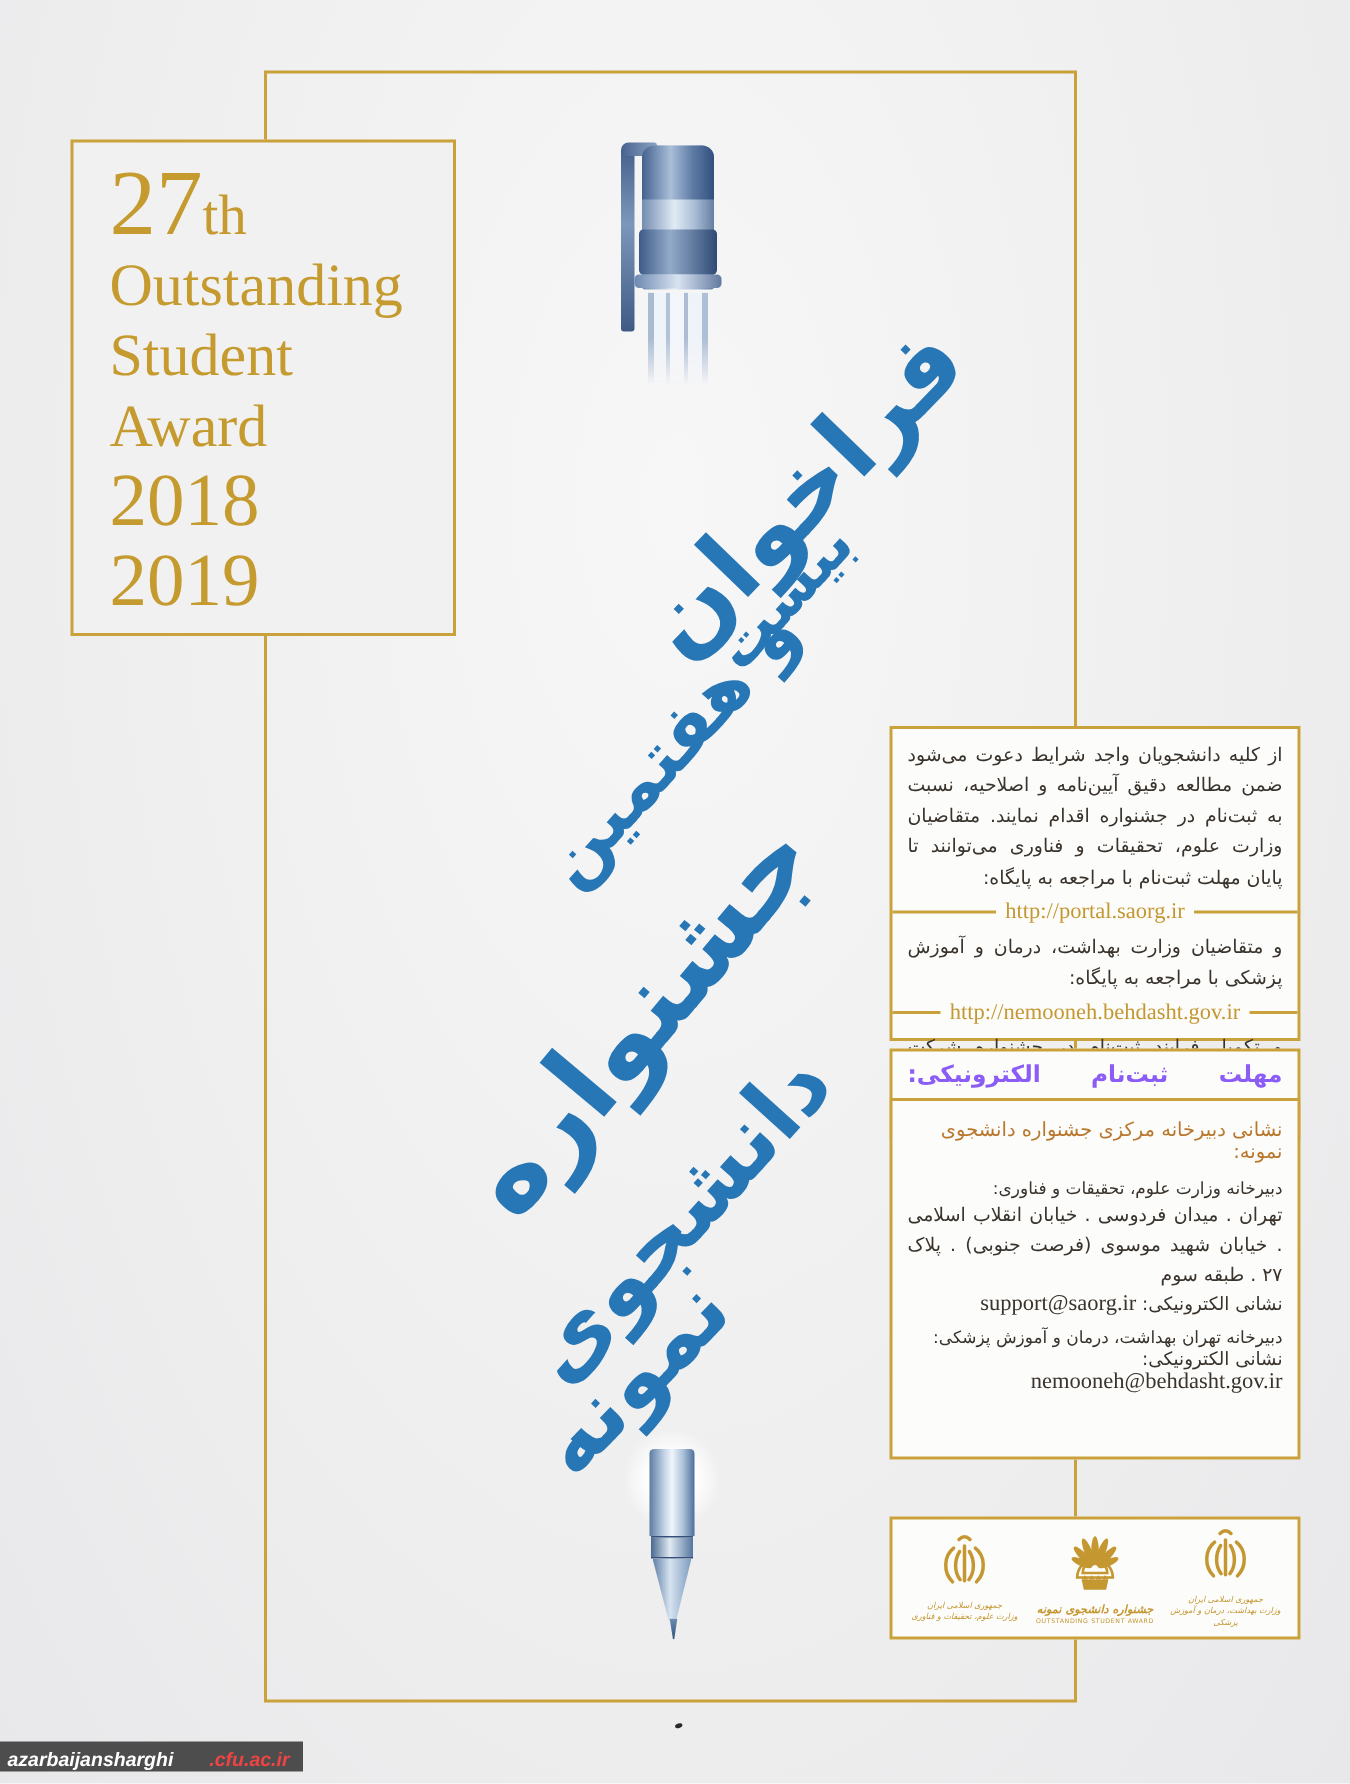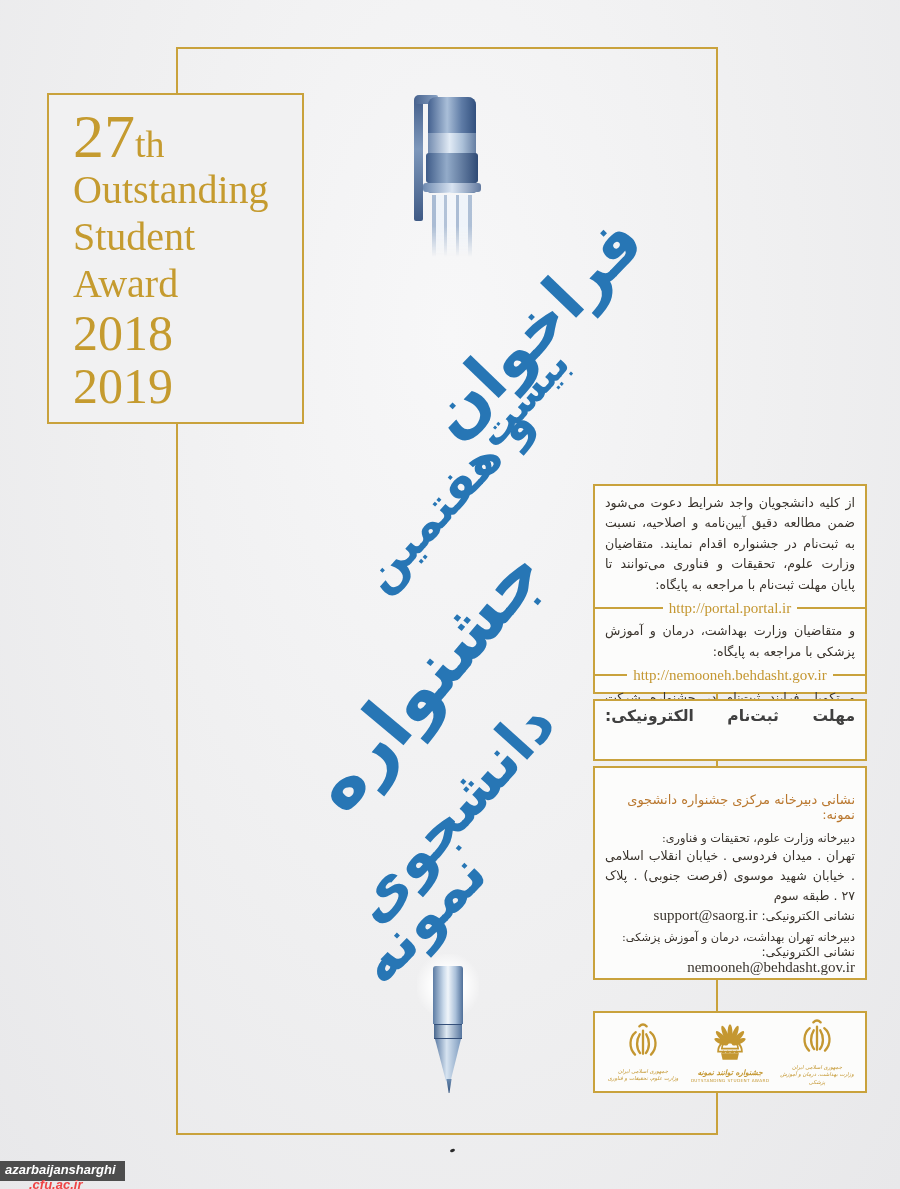--- a/index.html
+++ b/index.html
@@ -115,29 +115,29 @@
   }
   .box-info { top:484px; height:210px; padding:7px 10px 16px; font-size:12.6px; line-height:1.62; text-align:justify; }
   .url-row {
     display:flex; align-items:center; gap:6px; margin:1px -10px;
     color:#C49731; font-family:"Liberation Serif", serif; font-size:15px; direction:ltr;
   }
   .url-row::before,.url-row::after { content:""; flex:1; height:2px; background:#C9A23C; }
 
   .box-deadline { top:699px; height:62px; padding:6px 10px 4px; }
   .dl-label {
-    font-size:15.5px; font-weight:bold; color:#404040;
+    font-size:15.5px; font-weight:bold; color:#8b5cf6;
     text-align:justify; text-align-last:justify;
   }
   .dl-value {
     margin-top:3px; font-size:20px; font-weight:bold; color:#C49731;
     text-align:justify; text-align-last:justify;
   }
 
-  .box-address { top:766px; height:214px; padding:24px 10px 4px; }
+  .box-address { top:732px; height:241px; padding:12px 10px 4px; }
   .addr-header { color:#B9772E; font-size:13px; margin-bottom:10px; }
   .addr-title { font-size:11.3px; margin-bottom:1px; }
   .addr-text { font-size:12.6px; line-height:1.6; text-align:justify; }
   .addr-email { font-size:12.2px; margin-top:1px; }
   .addr-email bdi { font-family:"Liberation Serif", serif; font-size:15px; }
   .addr-sec2 { margin-top:7px; }
 
   
   .box-logos {
     top:1011px; height:82px; display:flex; align-items:center;
@@ -145,22 +145,22 @@
   }
   .logo { display:flex; flex-direction:column; align-items:center; width:86px; }
   .logo-caption { color:#C49731; font-size:5.4px; line-height:1.35; text-align:center; font-style:italic; }
   .logo-caption-en { color:#C49731; font-size:4.2px; letter-spacing:.4px; font-style:normal; }
   .logo-caption-fa-big { font-size:7.5px; font-weight:bold; font-style:italic; }
 
   
   .ink-dot { position:absolute; left:450px; top:1149px; width:5px; height:3px; background:#2a2a2a; border-radius:50%; transform:rotate(-18deg); z-index:2; }
   .watermark {
     position:absolute; left:0; top:1161px; height:20px; z-index:6;
-    background:rgba(60,60,60,.9); display:flex; align-items:flex-start; padding:1px 9px 1px 5px;
-    font-family:"Liberation Sans", sans-serif; font-style:italic; font-weight:bold; font-size:13px;flex-direction:column;
+    background:rgba(60,60,60,.9); display:flex; align-items:flex-end; padding:1px 9px 1px 5px;
+    font-family:"Liberation Sans", sans-serif; font-style:italic; font-weight:bold; font-size:13px;
   }
   .wm-site { color:#ffffff; }
   .wm-domain { color:#ef4444;padding-left:24px; }
 </style>
 </head>
 <body>
 
 <div class="frame"></div>
 
 <div class="award-box">
@@ -196,21 +196,21 @@
   <div class="pb-barrel"></div>
   <div class="pb-ring"></div>
   <div class="pb-cone"></div>
   <div class="pb-needle"></div>
 </div>
 
 <div class="ibox box-info">
   <span>از کلیه دانشجویان واجد شرایط دعوت می‌شود ضمن مطالعه دقیق آیین‌نامه و اصلاحیه، نسبت به ثبت‌نام در جشنواره اقدام نمایند.</span>
   <span>متقاضیان وزارت علوم، تحقیقات و فناوری می‌توانند تا پایان مهلت ثبت‌نام با مراجعه به پایگاه:</span>
   <div class="url-row">
-    <span>http://portal.portal.ir</span>
+    <span>http://portal.saorg.ir</span>
   </div>
   <span>و متقاضیان وزارت بهداشت، درمان و آموزش پزشکی با مراجعه به پایگاه:</span>
   <div class="url-row">
     <span>http://nemooneh.behdasht.gov.ir</span>
   </div>
   <span>و تکمیل فرایند ثبت‌نام در جشنواره شرکت نمایند.</span>
 </div>
 
 <div class="ibox box-deadline">
   <div class="dl-label">مهلت ثبت‌نام الکترونیکی:</div>
@@ -263,21 +263,21 @@
             <ellipse rx="3.2" ry="10" transform="rotate(66) translate(0,-13)"></ellipse>
             <ellipse rx="3.2" ry="10" transform="rotate(-66) translate(0,-13)"></ellipse>
           </g>
           <path d="M24 38 a11 11 0 0 1 22 0 z" fill="none" stroke="#C49731" stroke-width="2.4"></path>
           <path d="M19 42 a16 16 0 0 1 32 0 z" fill="none" stroke="#C49731" stroke-width="2.4"></path>
           <path d="M23 44 h24 l-2 9 h-20 z"></path>
           <path d="M23 44 l3 -4 3 4 3 -4 3 4 3 -4 3 4 3 -4 3 4 z"></path>
         </g>
       </svg>
     </span>
-    <div class="logo-caption logo-caption-fa-big">جشنواره توانند نمونه</div>
+    <div class="logo-caption logo-caption-fa-big">جشنواره دانشجوی نمونه</div>
     <div class="logo-caption logo-caption-en">OUTSTANDING STUDENT AWARD</div>
   </div>
 
   <div class="logo">
     <span>
       <svg width="44" height="42" viewBox="0 0 60 58">
         <g stroke="#C49731" fill="none" stroke-width="3.2" stroke-linecap="round">
           <path d="M30 12 v32"></path>
           <path d="M25 6 q5 -5 10 0"></path>
           <path d="M20 14 C11 21 10 36 19 45"></path>

